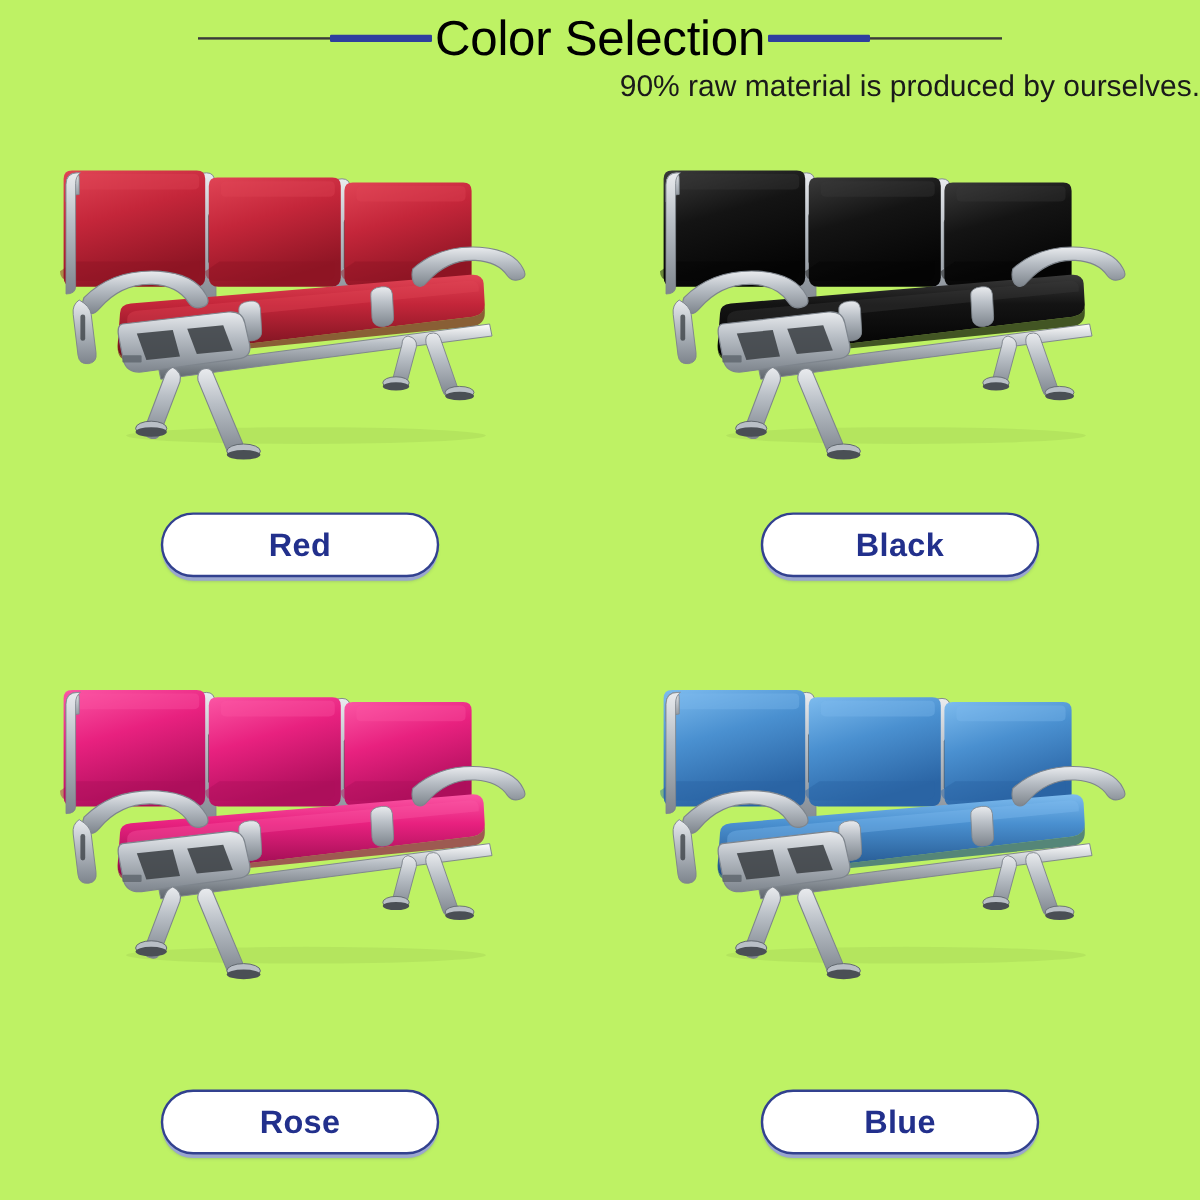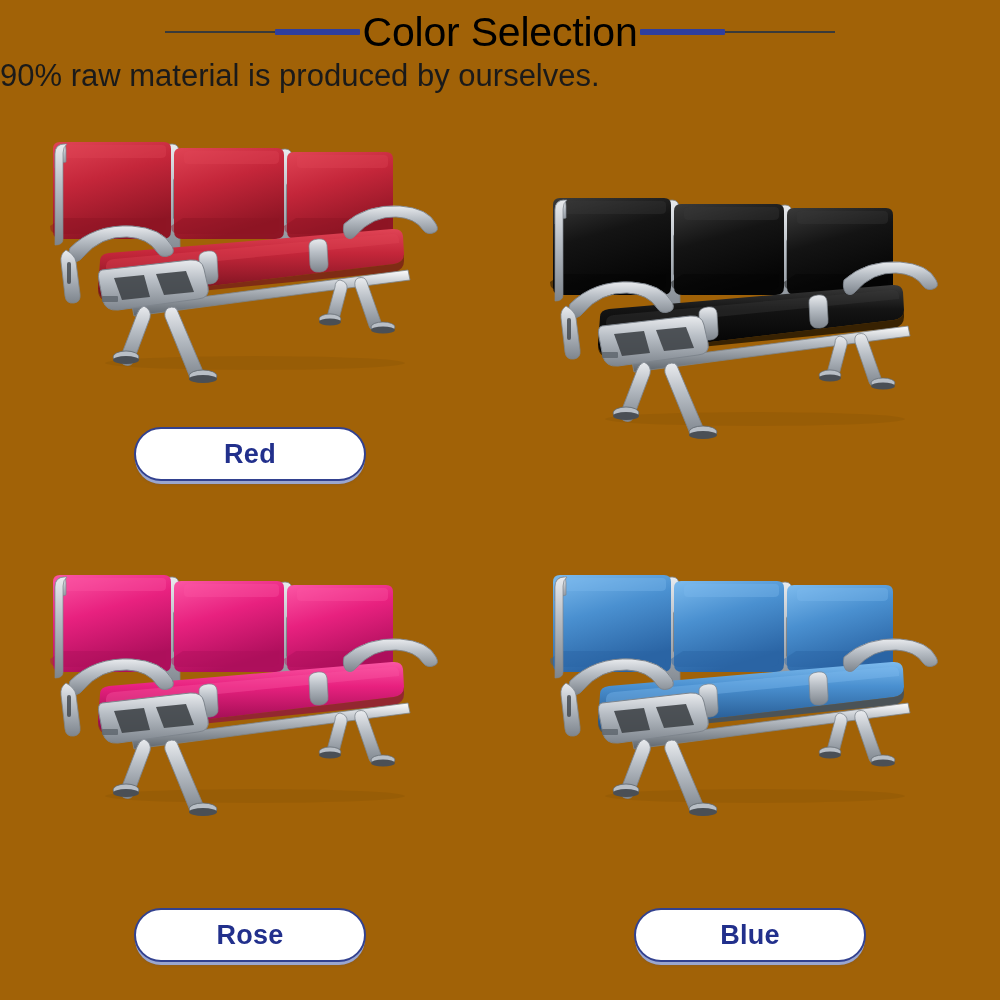--- a/index.html
+++ b/index.html
@@ -10,21 +10,21 @@
     height: 1000px;
     background: #ffffff;
     font-family: "Liberation Sans", "DejaVu Sans", sans-serif;
     overflow: hidden;
   }
 
   .page {
     position: relative;
     width: 1000px;
     height: 1000px;
-    background: #a16207;
+    background: #bef264;
   }
 
   
   .header {
     position: absolute;
     top: 0; left: 0;
     width: 1000px;
     height: 108px;
   }
 
@@ -72,22 +72,22 @@
     letter-spacing: -0.2px;
     line-height: 1;
     white-space: nowrap;
     padding: 0 2px;
   }
 
   .subtitle {
     position: absolute;
     top: 58px; left: 0;
     width: 1000px;
-    text-align: left;
-    font-size: 31px;
+    text-align: right;
+    font-size: 25px;
     font-weight: 400;
     color: #1a1a1a;
     white-space: nowrap;
   }
 
   
   .grid {
     position: absolute;
     top: 118px; left: 0;
     width: 1000px;
@@ -394,20 +394,23 @@
               <ellipse cx="163" cy="259" rx="14" ry="4" fill="#4a4f55"></ellipse>
               <path d="M300 160 q-5 1 -5 7 l-8 30 q-1 6 5 7 q6 1 7 -5 l8 -30 q1 -7 -7 -9 z" fill="url(#ga-black)" stroke="#7e858d" stroke-width="0.8"></path>
               <ellipse cx="290" cy="199" rx="11" ry="5" fill="#b9bfc6" stroke="#5d646b" stroke-width="0.7"></ellipse>
               <ellipse cx="290" cy="202" rx="11" ry="3.4" fill="#4a4f55"></ellipse>
               <path d="M318 158 q-4 2 -3 8 l14 40 q2 6 8 4 q6 -2 4 -8 l-14 -40 q-2 -6 -9 -4 z" fill="url(#ga-black)" stroke="#7e858d" stroke-width="0.8"></path>
               <ellipse cx="343" cy="207" rx="12" ry="5" fill="#b9bfc6" stroke="#5d646b" stroke-width="0.7"></ellipse>
               <ellipse cx="343" cy="210" rx="12" ry="3.6" fill="#4a4f55"></ellipse>
             </g>
         </svg>
       </div>
+      <div class="label-btn">
+        <span class="txt">Black</span>
+      </div>
     </div>
 
     <div class="cell row2">
       <div class="chair-stage">
         <svg width="420" height="290" viewBox="0 0 420 270">
           <g class="chair">
               <defs>
                 <linearGradient id="gb-rose" x1="0" y1="0" x2="0.35" y2="1">
                   <stop offset="0" stop-color="#fb56a4"></stop>
                   <stop offset="0.45" stop-color="#e8217f"></stop>

